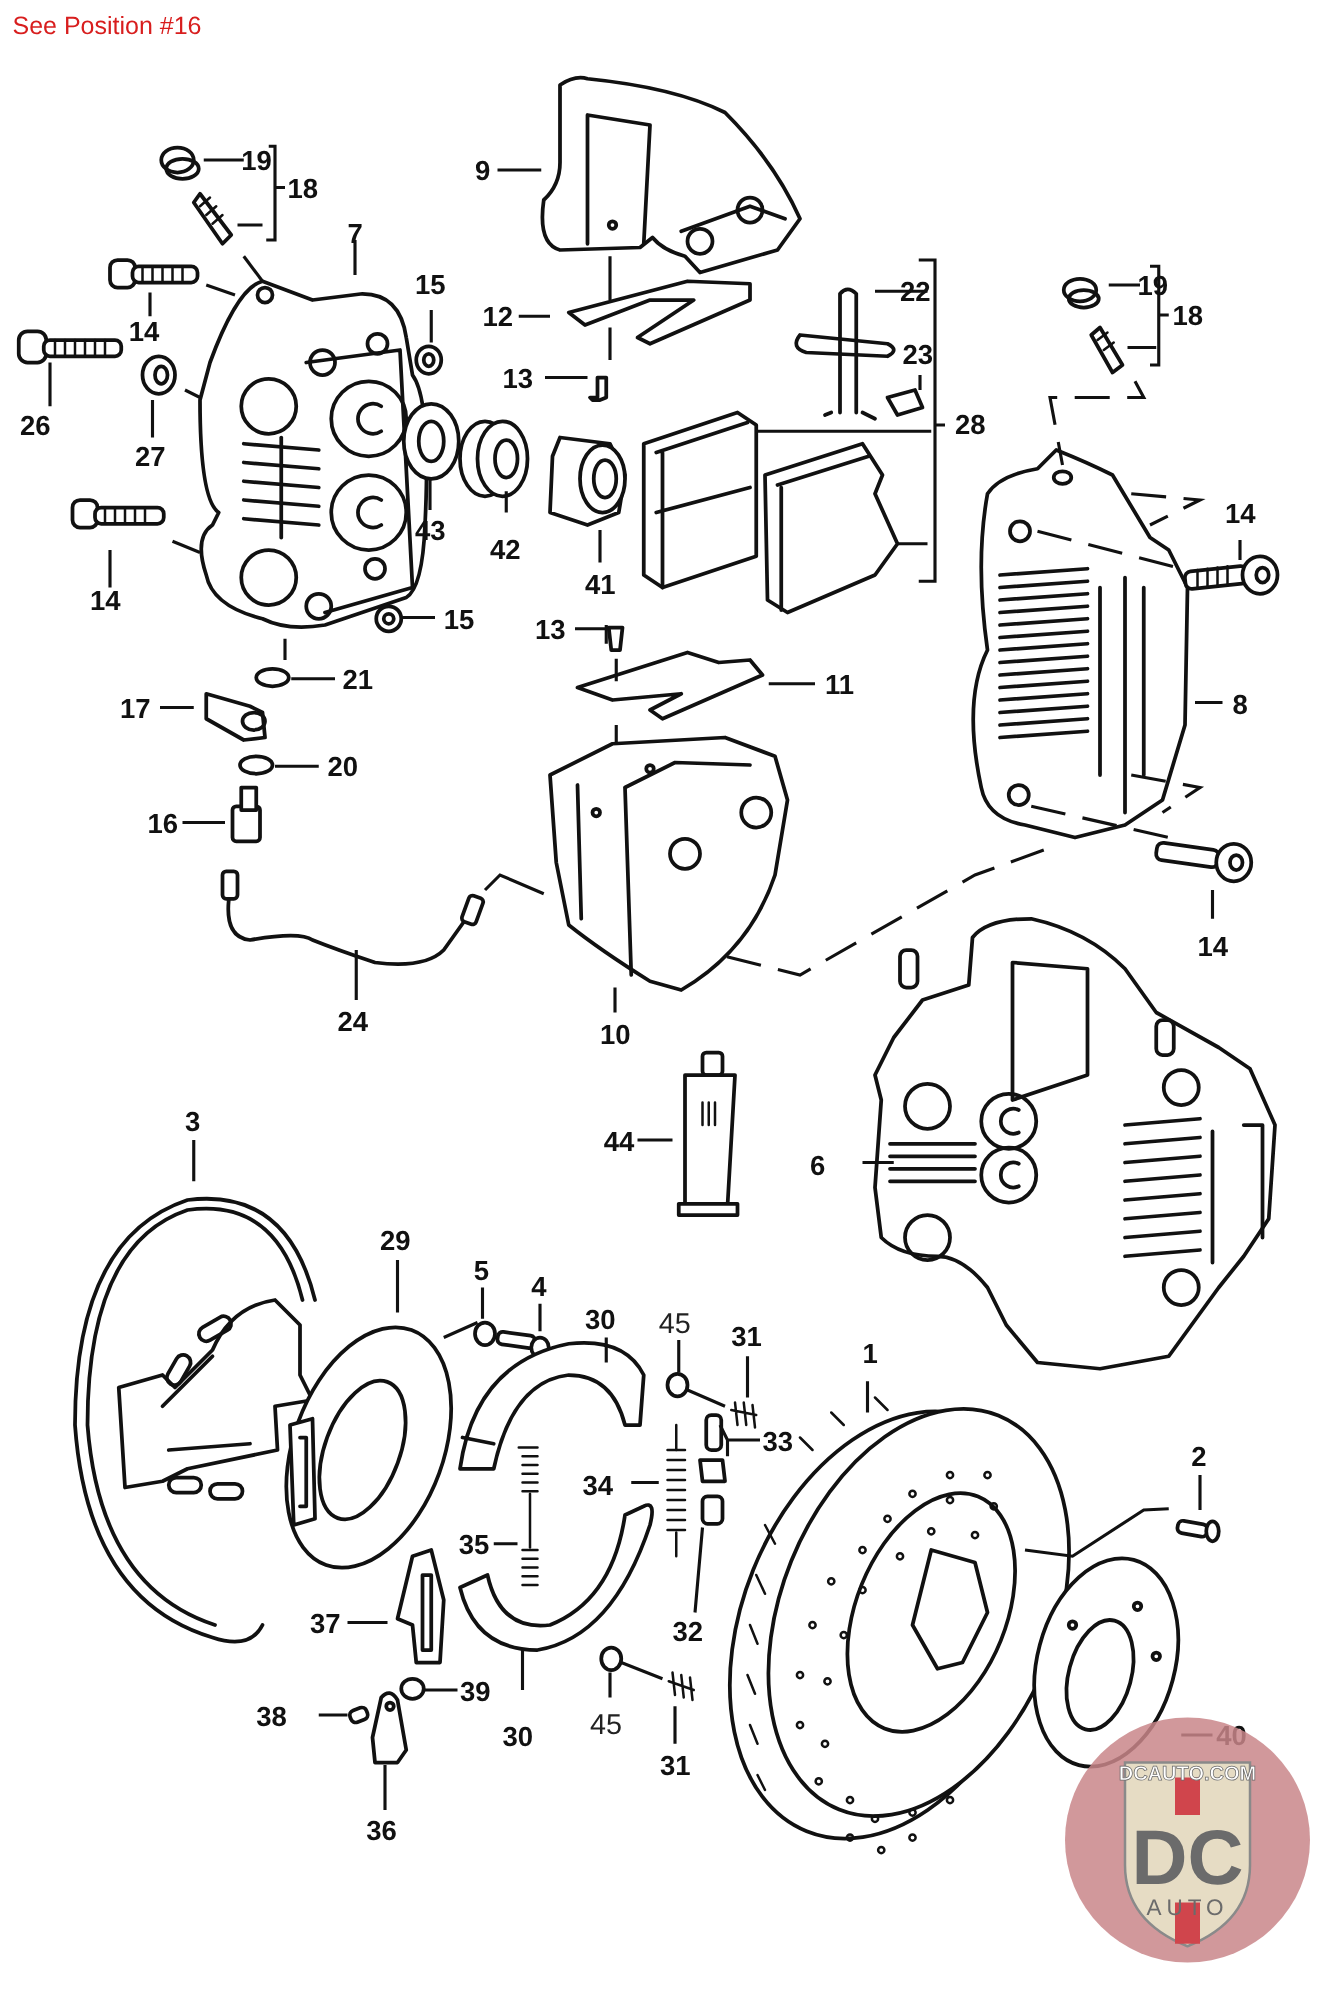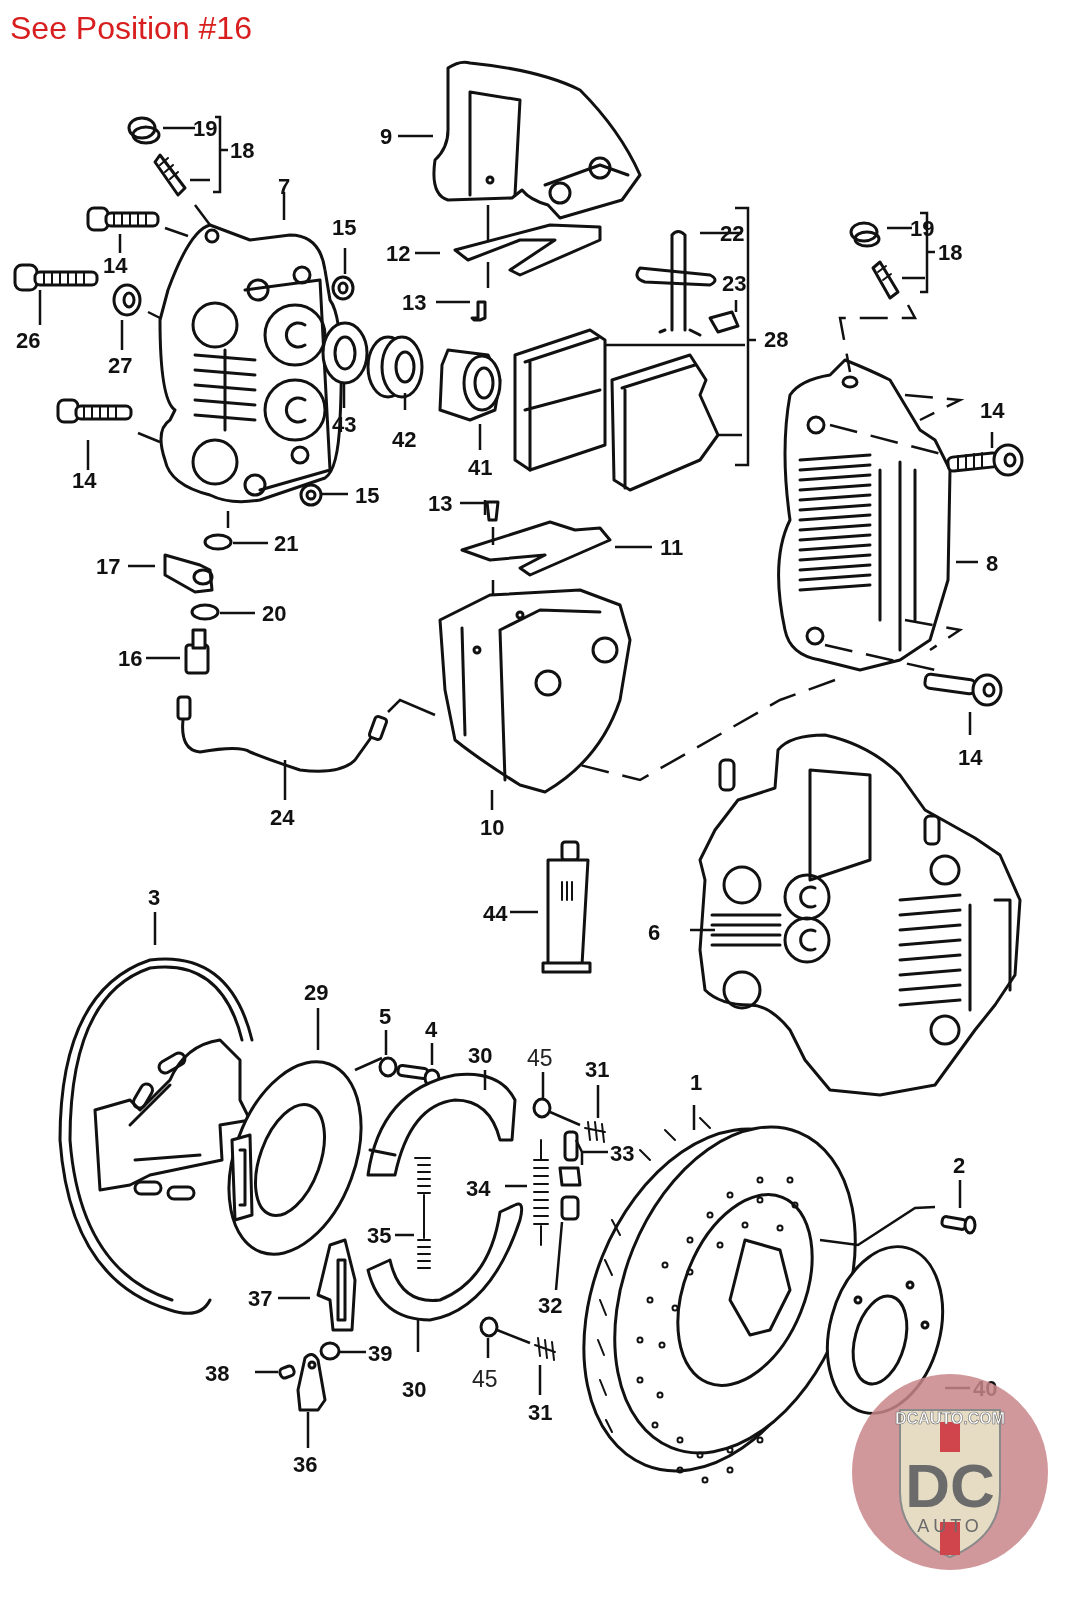--- a/index.html
+++ b/index.html
@@ -1,17 +1,17 @@
 <!DOCTYPE html>
 <html><head>
 <meta charset="utf-8">
 <style>
   html, body { margin:0; padding:0; background:#ffffff; }
   body { width:1067px; height:1600px; position:relative; overflow:hidden; font-family:"Liberation Sans", sans-serif; }
-  #title { position:absolute; left:10px; top:10px; font-size:32px; color:#d81e1e; font-family:"Liberation Sans", sans-serif; white-space:nowrap; }
+  #title { position:absolute; left:10px; top:10px; font-size:20px; color:#d81e1e; font-family:"Liberation Sans", sans-serif; white-space:nowrap; }
   svg#diagram { position:absolute; left:0; top:0; }
   .ln { stroke:#111; stroke-width:3; fill:none; stroke-linecap:round; stroke-linejoin:round; }
   .lnf { stroke:#111; stroke-width:3; fill:#fff; stroke-linecap:round; stroke-linejoin:round; }
   .thin { stroke:#111; stroke-width:2; fill:none; stroke-linecap:round; }
   .lead { stroke:#111; stroke-width:2.5; fill:none; }
   .dash { stroke:#111; stroke-width:2.5; fill:none; stroke-dasharray:28 14; }
   .lbl { font-family:"Liberation Sans", sans-serif; font-weight:bold; font-size:22px; fill:#111; }
   .lbl-thin { font-family:"Liberation Sans", sans-serif; font-weight:normal; font-size:23px; fill:#222; }
   .dot { fill:none; stroke:#111; stroke-width:2; }
   #logo { position:absolute; left:850px; top:1372px; width:200px; height:200px; }

